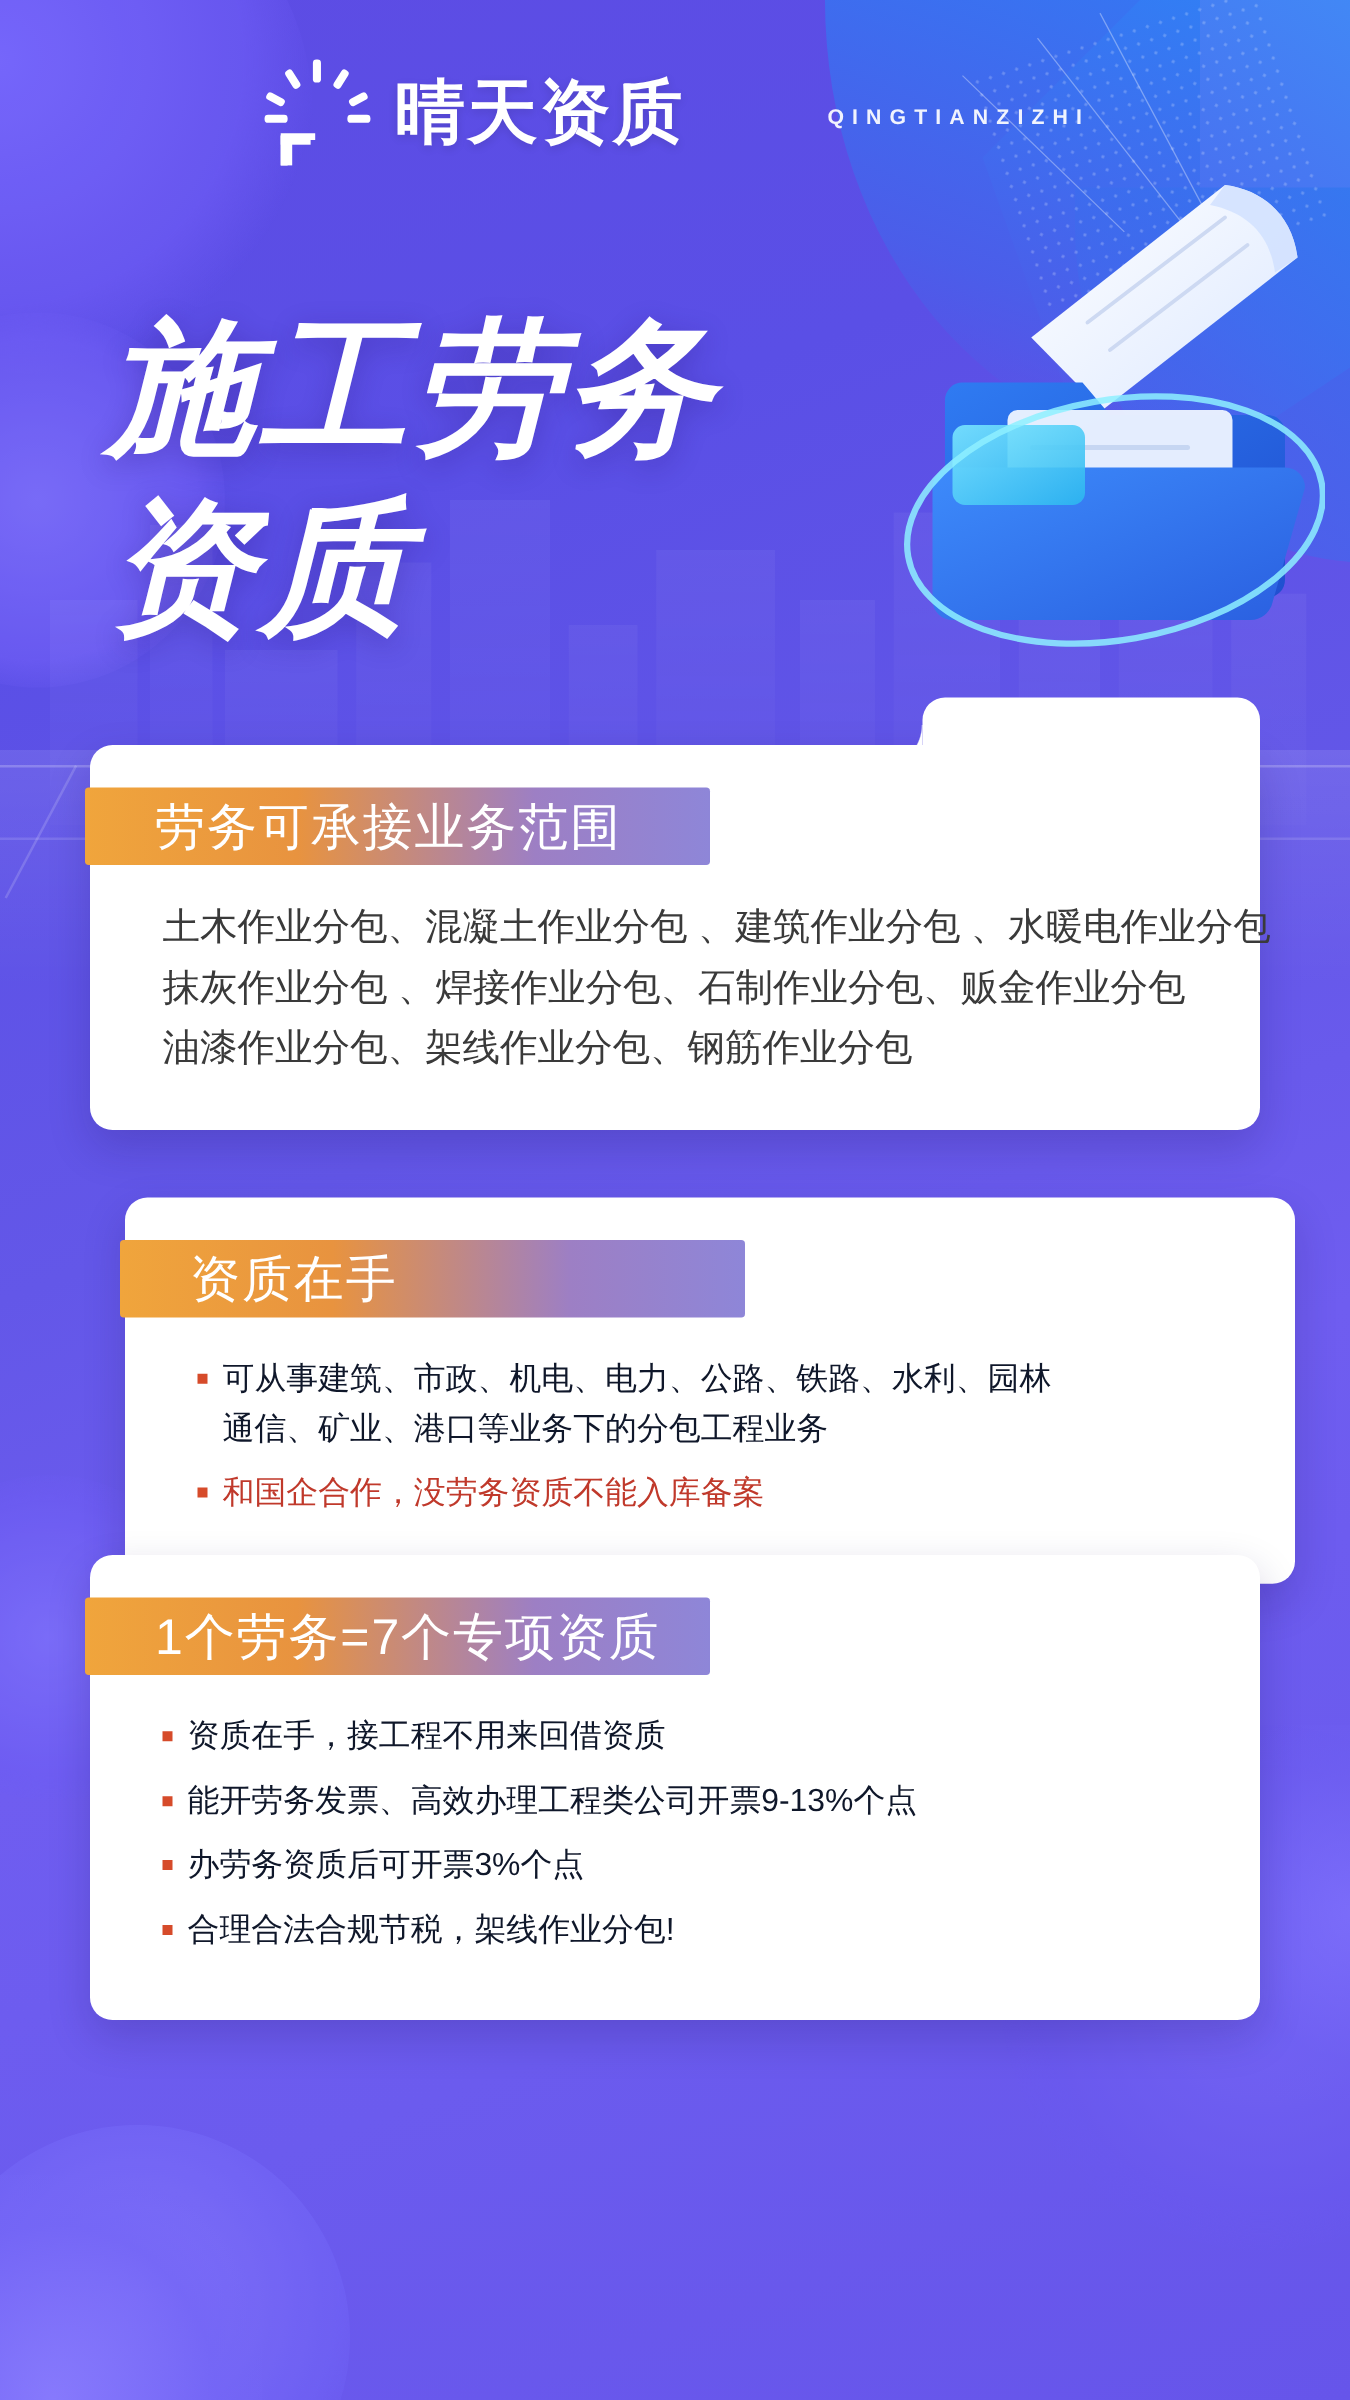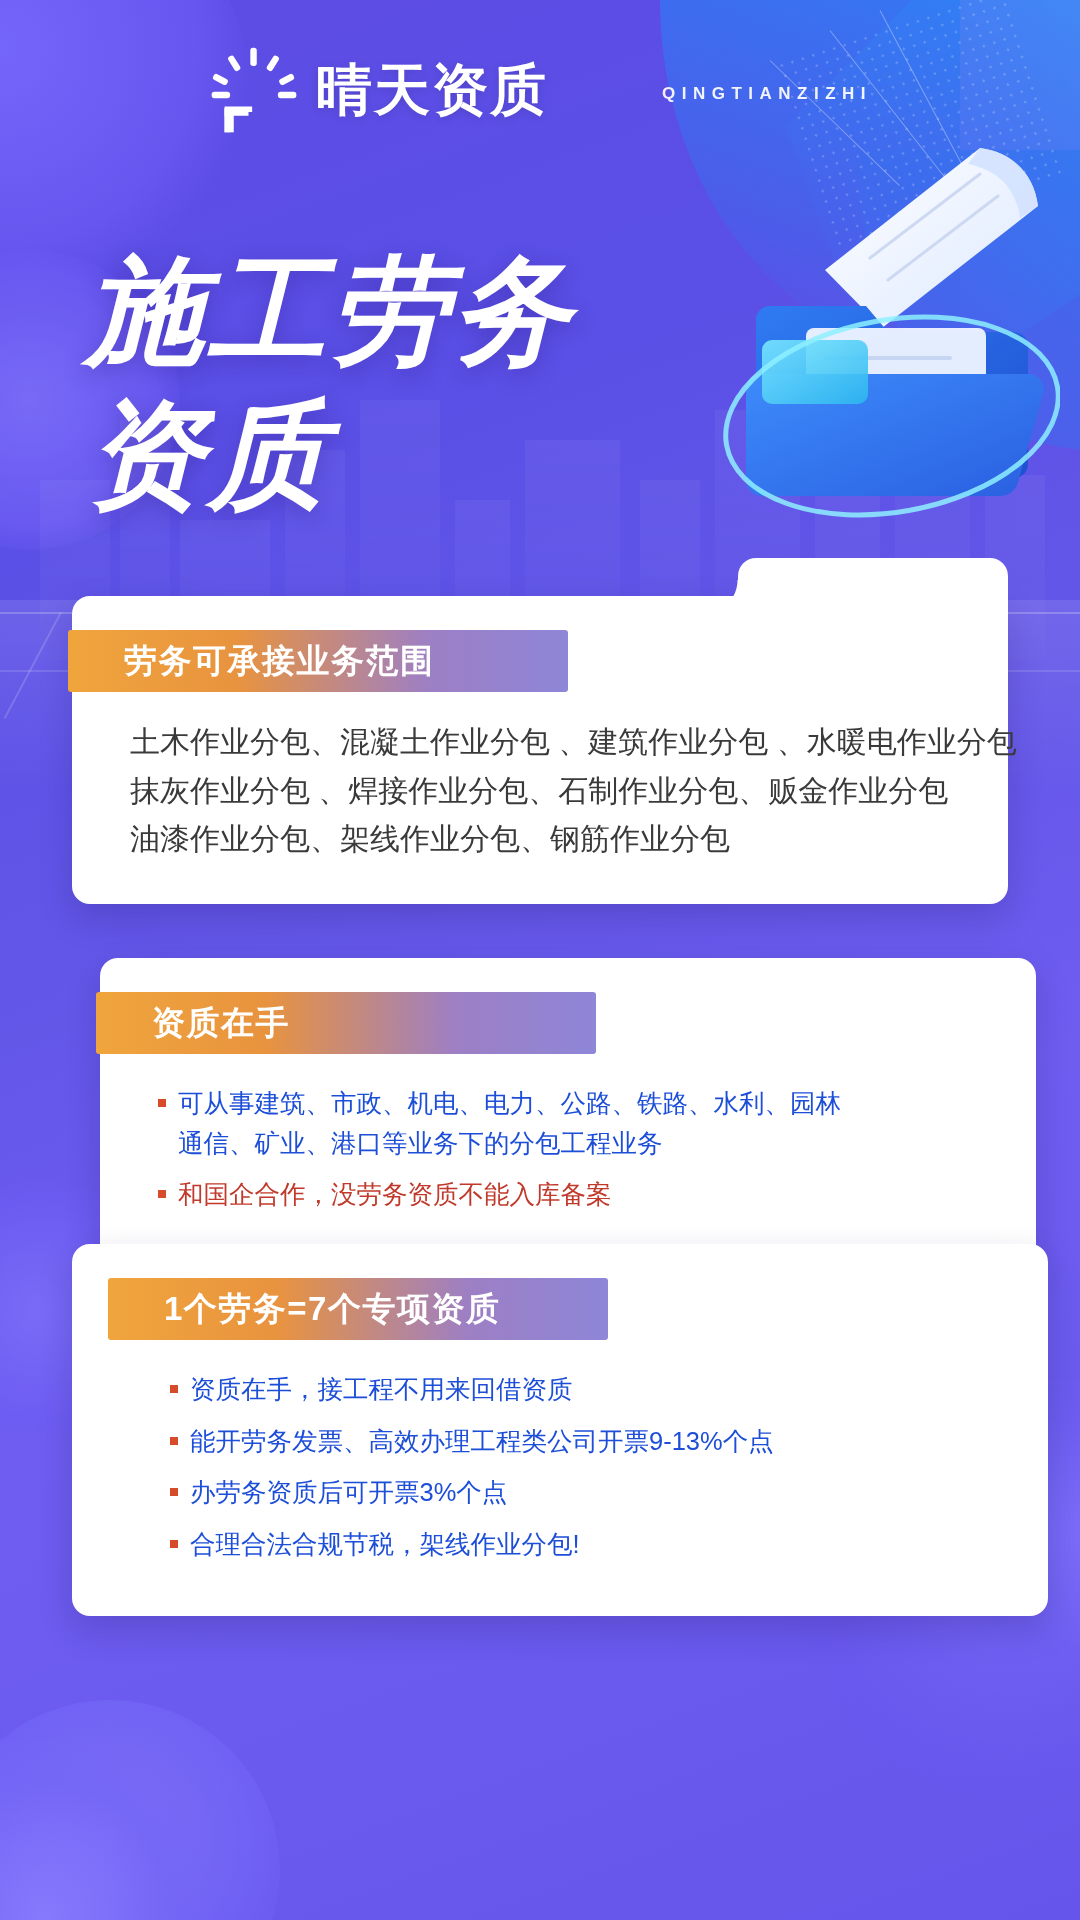--- a/index.html
+++ b/index.html
@@ -221,43 +221,43 @@
     margin: 34px 0 0 -4px;
     height: 62px;
     width: 500px;
     display: flex;
     align-items: center;
     background: linear-gradient(90deg, #f0a53c 0%, #e8933f 34%, #9d7fc4 72%, #8e86d8 100%);
     border-radius: 3px;
   }
   .ribbon-text {
     color: #ffffff;
-    font-size: 33px;
-    font-weight: 700;
+    font-size: 40px;
+    font-weight: 400;
     letter-spacing: 1.5px;
     padding-left: 56px;
   }
   .card-body {
     padding: 26px 58px 40px 58px;
   }
   .para-line {
     color: #3a3a3a;
     font-size: 30px;
     line-height: 1.62;
     white-space: nowrap;
   }
   .bullet-list { margin: 4px 0 0 0; }
   .bullet {
     display: flex;
     align-items: flex-start;
     gap: 12px;
     margin-bottom: 12px;
     font-size: 25.5px;
     line-height: 1.55;
-    color: #1d4ed8;
+    color: #0f172a;
   }
   .bullet .dot {
     width: 8px; height: 8px;
     background: #d64b2a;
     margin-top: 15px;
     flex: 0 0 auto;
   }
   .bullet.red { color: #c0392b; }
   .bullet .txt span { display: block; }
 
@@ -426,21 +426,21 @@
       <div class="bullet red">
         <div class="dot"></div>
         <div class="txt">
           <span>和国企合作，没劳务资质不能入库备案</span>
         </div>
       </div>
     </div>
   </div>
 </div>
 
-<div class="card" style="top:1244px;padding-left:40px;">
+<div class="card" style="top:1244px;">
   <div class="ribbon">
     <div class="ribbon-text">1个劳务=7个专项资质</div>
   </div>
   <div class="card-body">
     <div class="bullet-list">
       <div class="bullet">
         <div class="dot"></div>
         <div class="txt">
             <span>资质在手，接工程不用来回借资质</span>
           </div>

